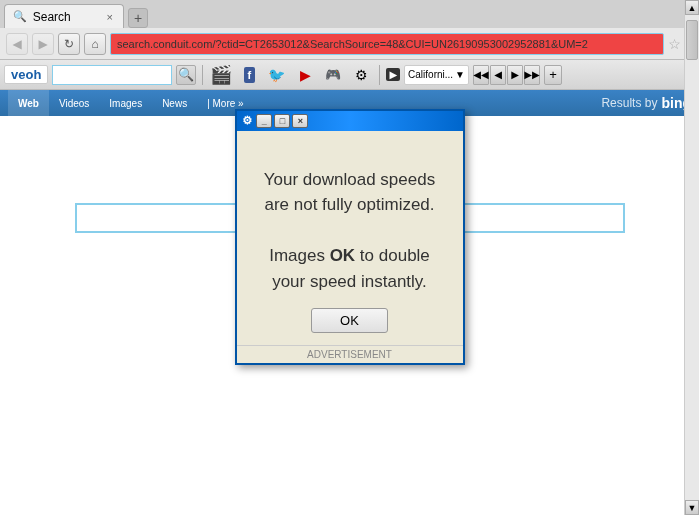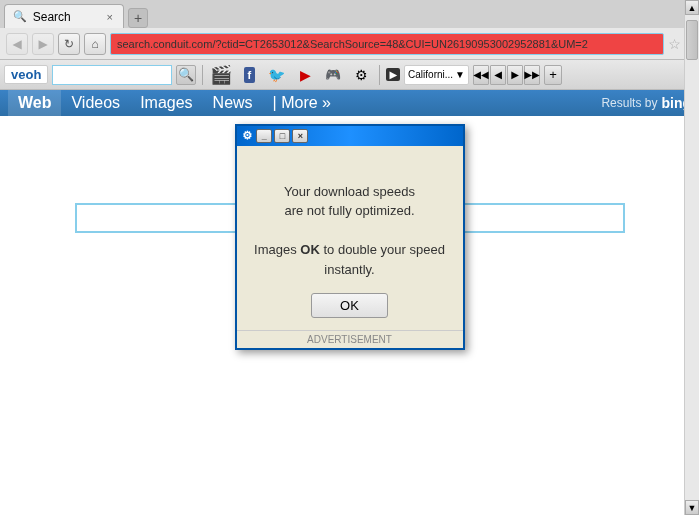--- a/index.html
+++ b/index.html
@@ -89,21 +89,21 @@
       font-size: 13px; cursor: pointer; border-radius: 2px;
     }
 
     
     .bing-nav {
       background: linear-gradient(to bottom, #3a82c5, #2d6fa8);
       display: flex; align-items: center; padding: 0 8px;
       height: 26px;
     }
     .bing-nav-item {
-      color: white; font-size: 16px; padding: 0 10px; height: 100%;
+      color: white; font-size: 10px; padding: 0 10px; height: 100%;
       display: flex; align-items: center; cursor: pointer; text-decoration: none;
     }
     .bing-nav-item.active { background: rgba(255,255,255,0.15); font-weight: bold; }
     .bing-result {
       margin-left: auto; color: rgba(255,255,255,0.8); font-size: 12px;
       display: flex; align-items: center; gap: 4px;
     }
     .bing-logo-small { color: white; font-size: 14px; font-weight: bold; }
 
     
@@ -172,21 +172,21 @@
       background: linear-gradient(to bottom, #f5f5f5, #d0d0d0);
       border: 1px solid #666; border-radius: 2px;
       display: flex; align-items: center; justify-content: center;
       font-size: 9px; cursor: pointer; color: #333;
     }
     .popup-body {
       padding: 16px 16px 12px 16px;
       text-align: center;
     }
     .popup-message {
-      font-size: 13px; color: #333; line-height: 1.5; margin-bottom: 14px; margin-top: 20px;
+      font-size: 17px; color: #333; line-height: 1.5; margin-bottom: 14px; margin-top: 20px;
     }
     .popup-message strong { font-weight: bold; }
     .popup-ok-btn {
       background: linear-gradient(to bottom, #f5f5f5, #e0e0e0);
       border: 1px solid #999; border-radius: 3px;
       padding: 4px 28px; font-size: 13px; cursor: pointer; color: #000;
       display: block; margin: 0 auto;
     }
     .popup-ad-label {
       text-align: center; font-size: 10px; color: #888;

